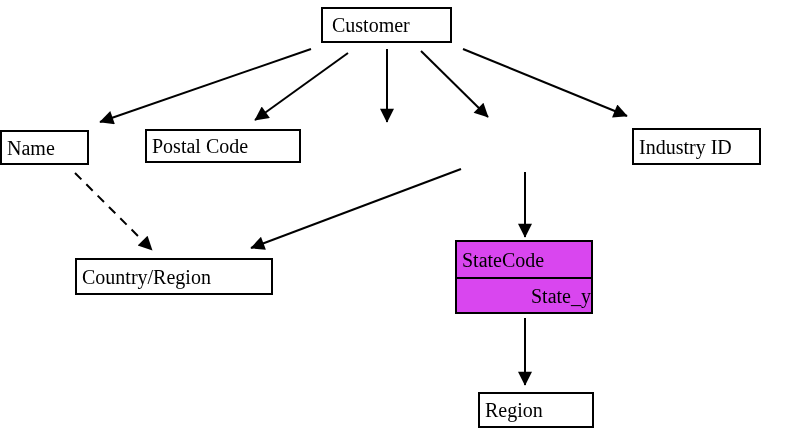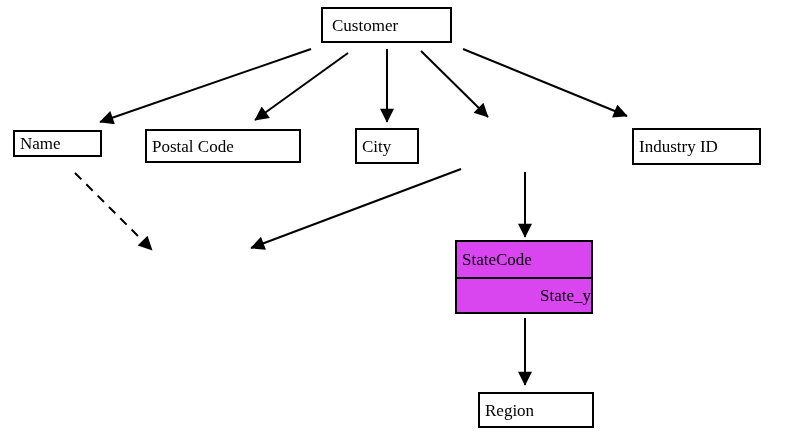--- a/index.html
+++ b/index.html
@@ -6,21 +6,21 @@
     margin: 0;
     padding: 0;
     background: #ffffff;
   }
   #stage {
     position: relative;
     width: 786px;
     height: 432px;
     background: #ffffff;
     font-family: "Liberation Serif", "DejaVu Serif", serif;
-    font-size: 17px;
+    font-size: 20px;
     color: #000000;
     overflow: hidden;
   }
   #edges {
     position: absolute;
     left: 0;
     top: 0;
     width: 786px;
     height: 432px;
   }
@@ -88,37 +88,37 @@
     <line class="edge-line dashed" x1="75" y1="173" x2="152" y2="250" marker-end="url(#ah)"></line>
     <line class="edge-line" x1="461" y1="169" x2="251" y2="248" marker-end="url(#ah)"></line>
     <line class="edge-line" x1="525" y1="172" x2="525" y2="237" marker-end="url(#ah)"></line>
     <line class="edge-line" x1="525" y1="318" x2="525" y2="385" marker-end="url(#ah)"></line>
   </svg>
 
   <div class="node pad-lg" style="left:321px; top:7px; width:131px; height:36px;">
     <span>Customer</span>
   </div>
 
-  <div class="node" style="left:13px; top:130px; width:89px; height:27px;">
+  <div class="node" style="left:0; top:130px; width:89px; height:35px;">
     <span>Name</span>
   </div>
 
   <div class="node" style="left:145px; top:129px; width:156px; height:34px;">
     <span>Postal Code</span>
   </div>
 
-  <div class="node" style="left:355px; top:128px; width:64px; height:36px;">
-    <span>City</span>
-  </div>
 
 
   <div class="node" style="left:632px; top:128px; width:129px; height:37px;">
     <span>Industry ID</span>
   </div>
 
+  <div class="node" style="left:75px; top:258px; width:198px; height:37px;">
+    <span>Country/Region</span>
+  </div>
 
   <div class="twobox" style="left:455px; top:240px; width:138px; height:74px;">
     <div class="row">
       <span>StateCode</span>
     </div>
     <div class="row divider centered">
       <span>State_y</span>
     </div>
   </div>
 

